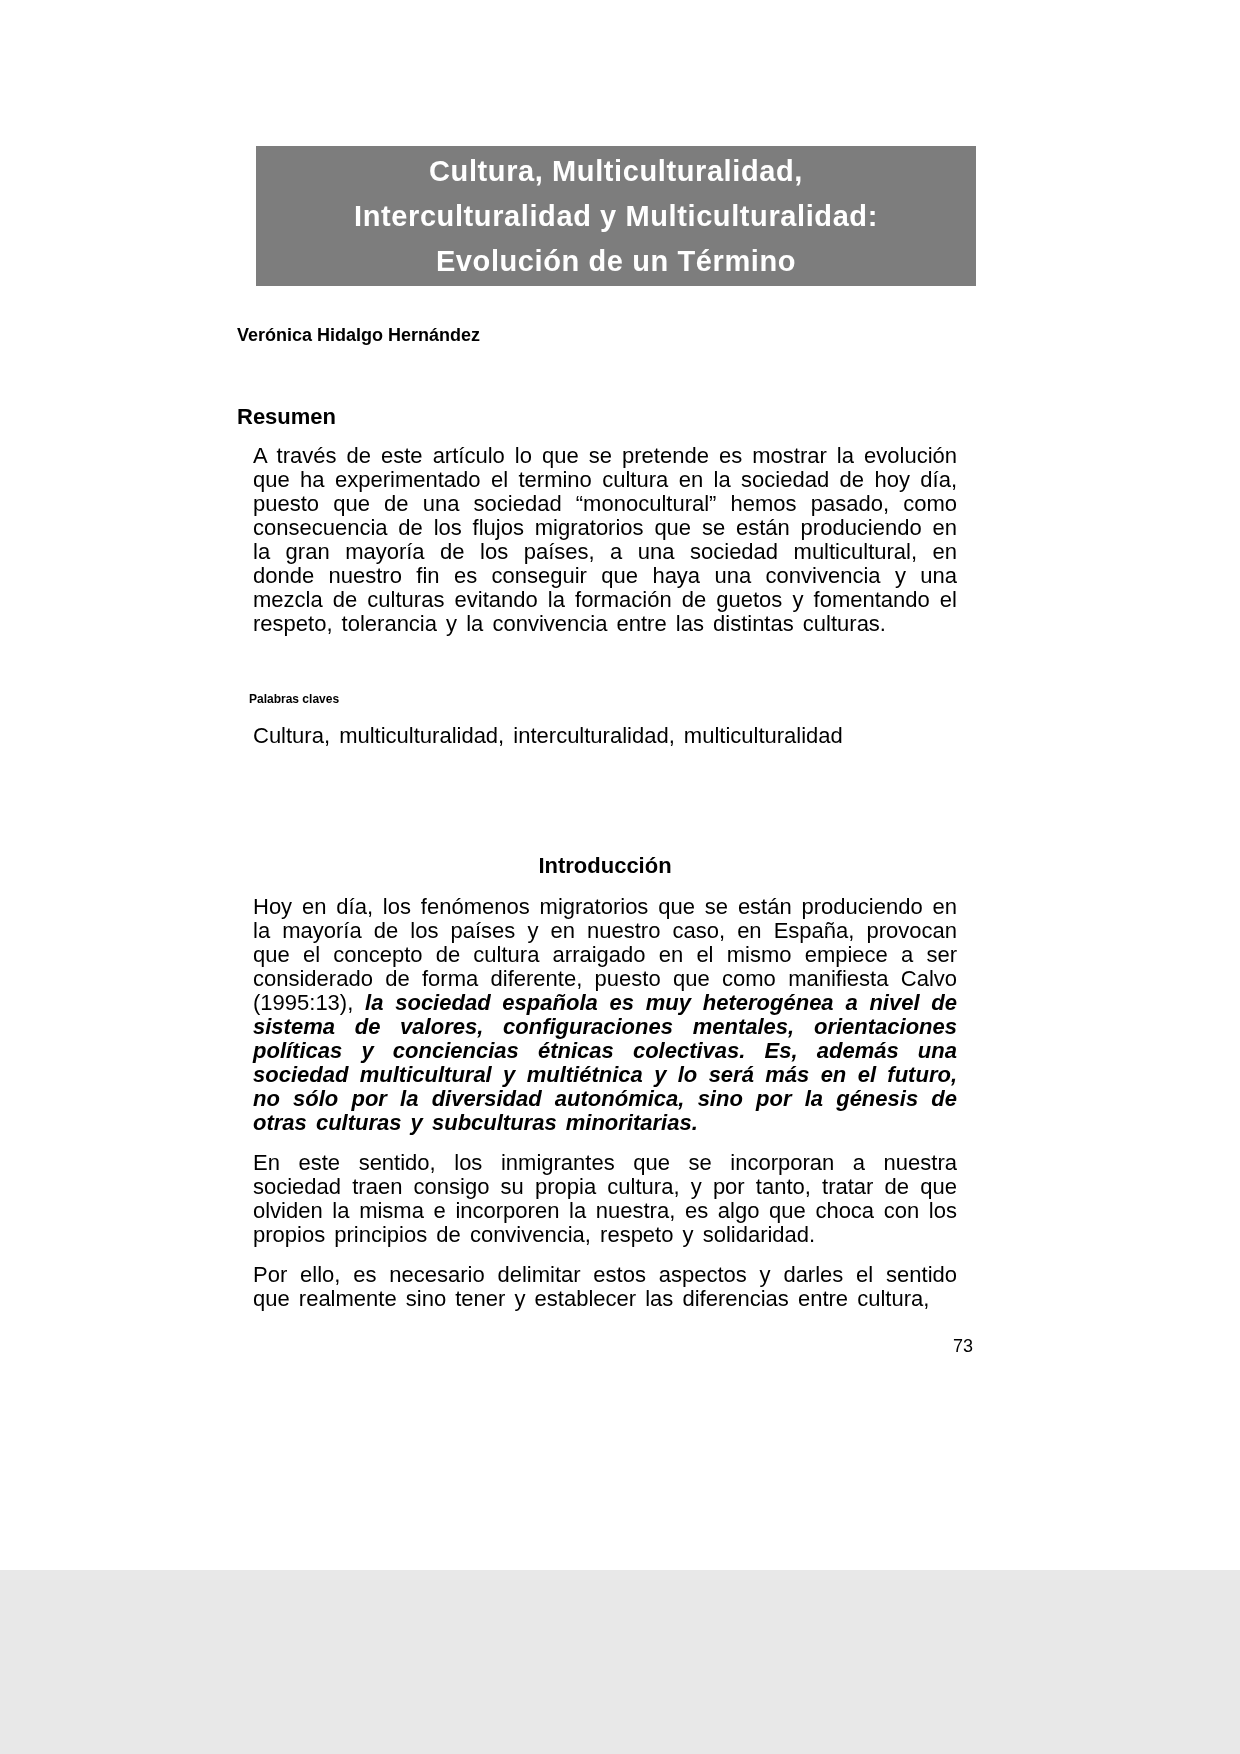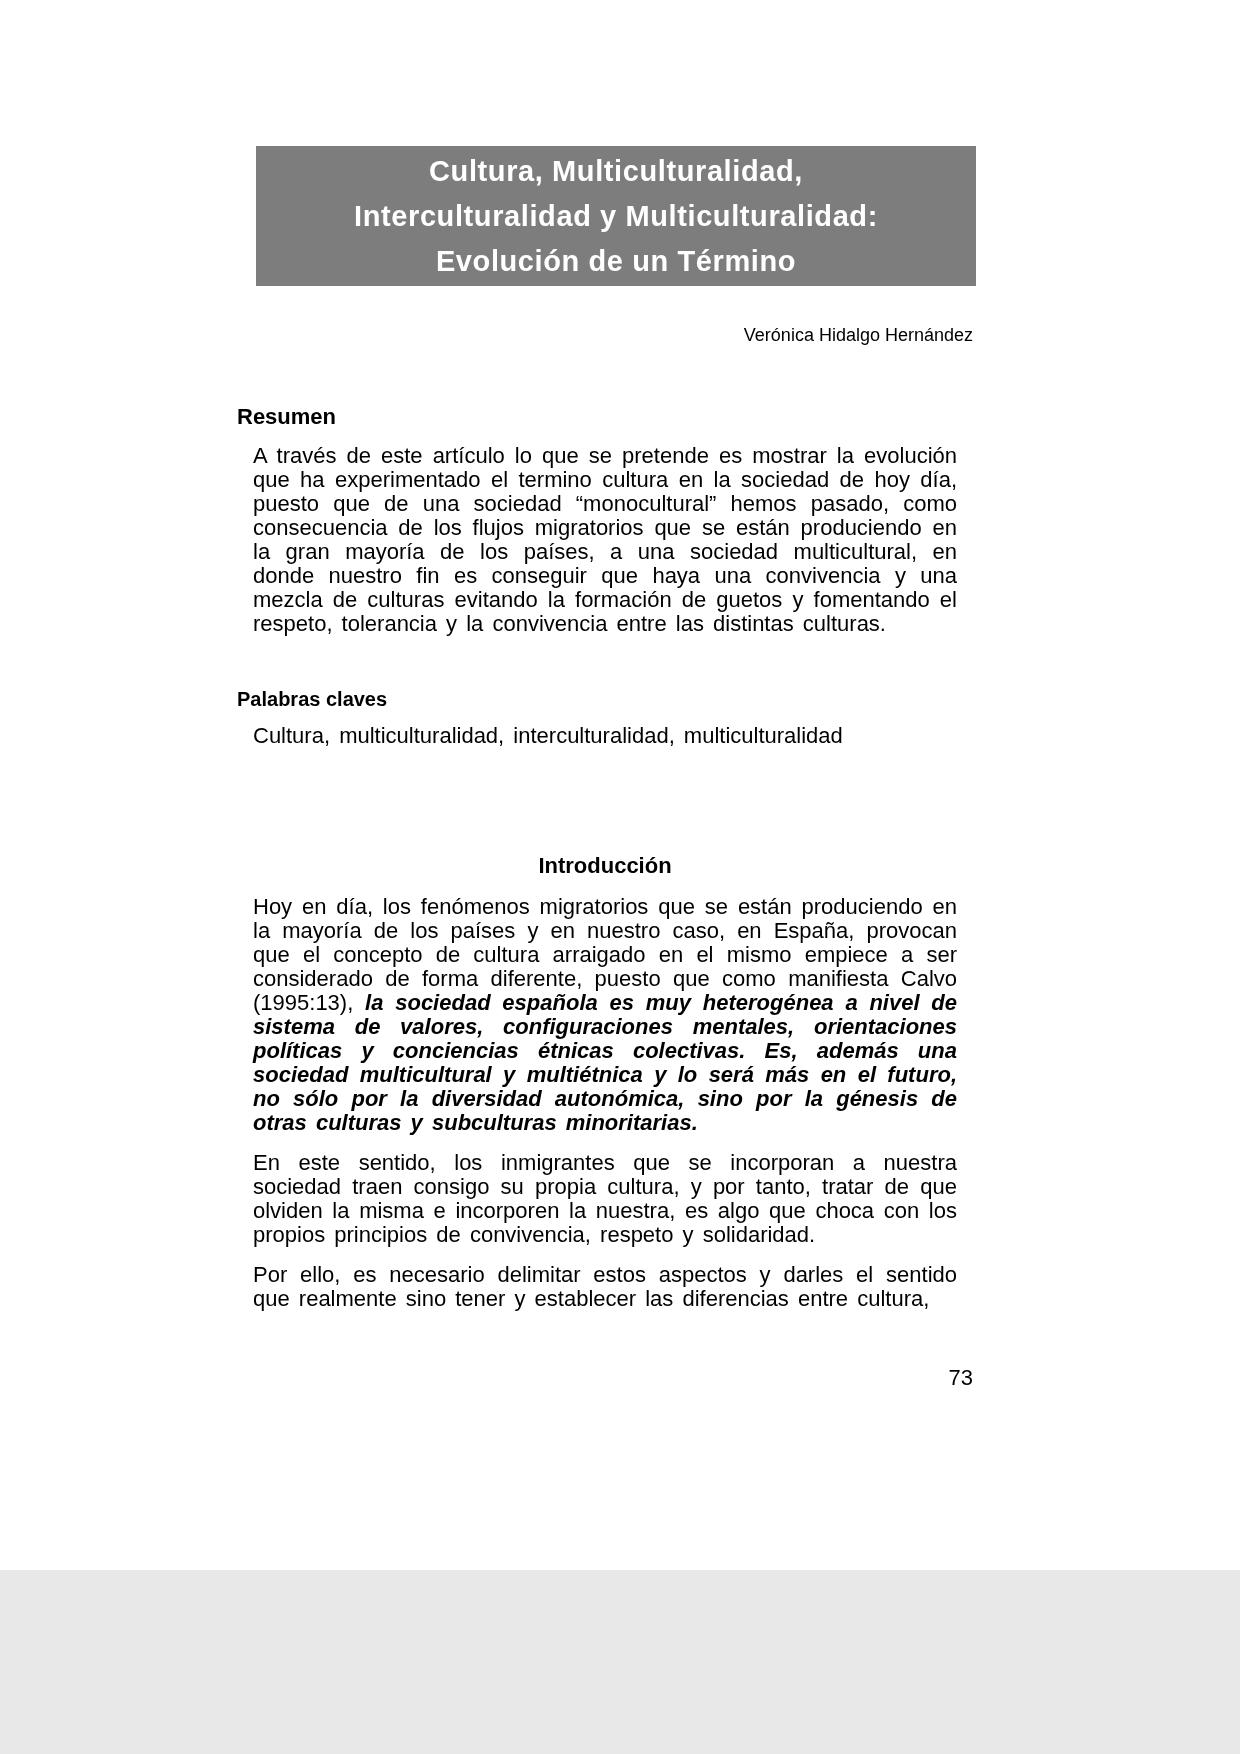--- a/index.html
+++ b/index.html
@@ -38,40 +38,40 @@
   }
   .title-line {
     font-size: 29px;
     font-weight: bold;
     line-height: 45px;
     letter-spacing: 0.6px;
     white-space: nowrap;
   }
   .author {
     margin-top: 38px;
-    text-align: right;
-    font-weight: normal;
+    text-align: left;
+    font-weight: bold;
     font-size: 18px;
     line-height: 22px;
   }
   .heading {
     margin: 0;
     margin-top: 58px;
     font-size: 22px;
     font-weight: bold;
     line-height: 26px;
   }
   .heading.intro {
     margin-top: 105px;
     text-align: center;
   }
   .subheading {
-    margin: 0;
+    margin: 12px;
     margin-top: 52px;
-    font-size: 20px;
+    font-size: 12px;
     font-weight: bold;
     line-height: 22px;
   }
   .body-text {
     margin: 16px;
     margin-top: 14px;
     font-size: 22px;
     line-height: 24px;
     text-align: justify;
     word-spacing: 3px;
@@ -80,23 +80,23 @@
     text-align: left;
   }
   .body-text em {
     font-style: italic;
     font-weight: bold;
   }
   .para-gap {
     margin-top: 16px;
   }
   .page-number {
-    margin-top: 56px;
+    margin-top: 24px;
     text-align: right;
-    font-size: 22px;
+    font-size: 18px;
     line-height: 22px;
   }
 </style>
 </head>
 <body>
 
 <div class="page">
   <div class="content">
 
     <div class="title-box">

